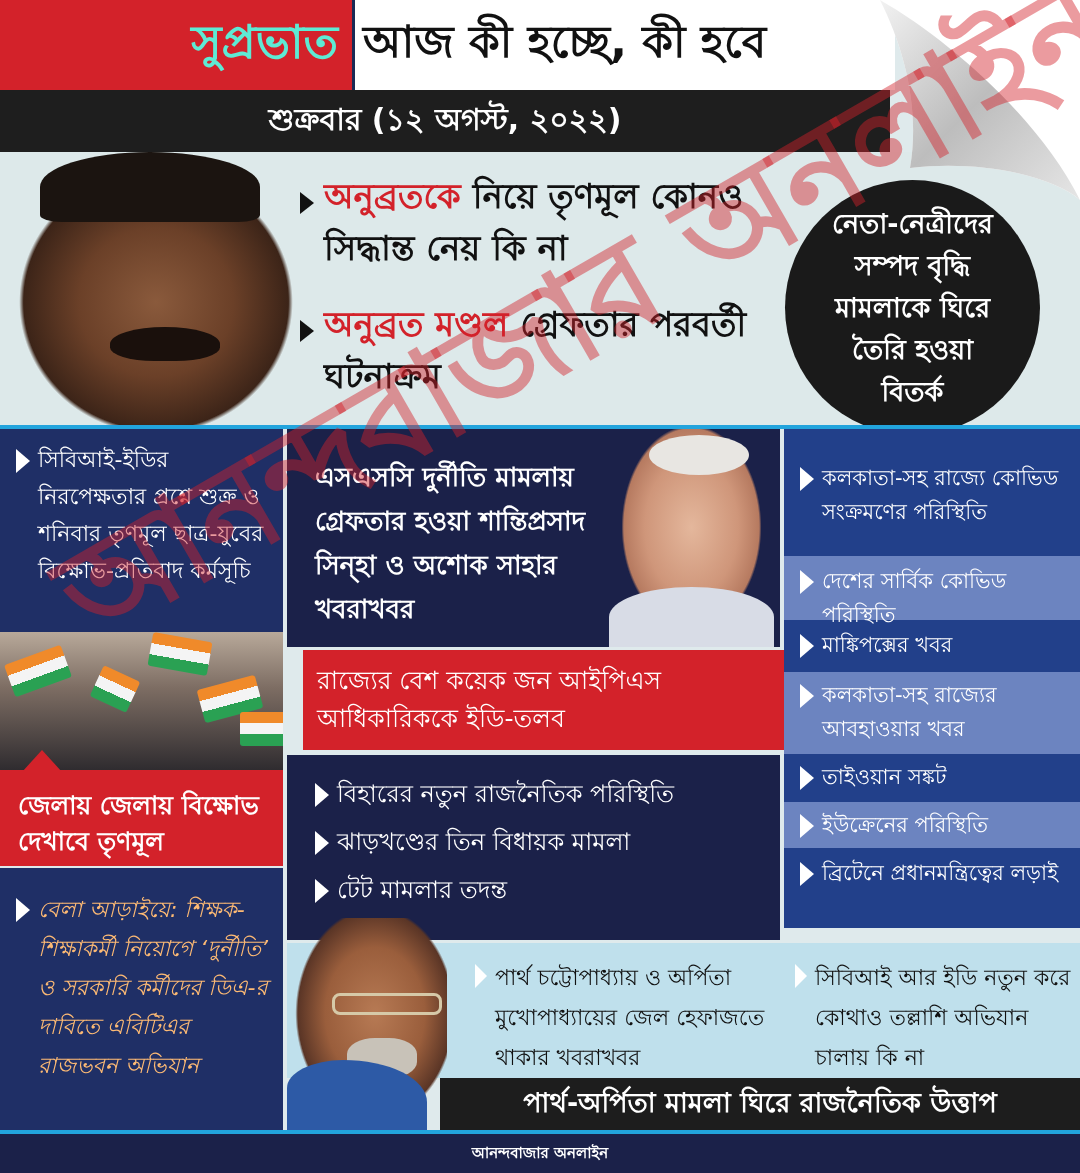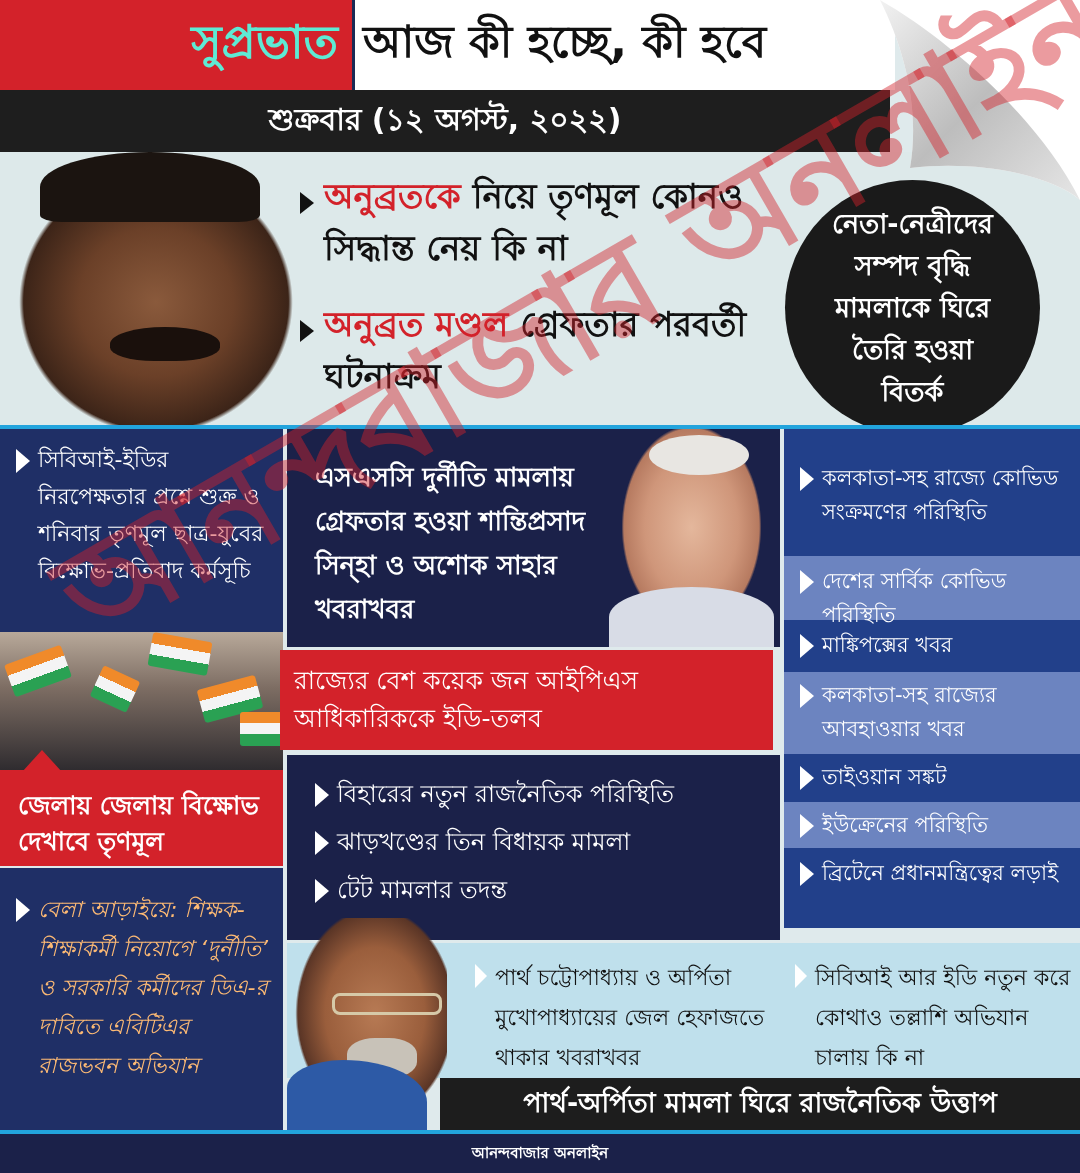--- a/index.html
+++ b/index.html
@@ -108,21 +108,21 @@
     background: #1b2149; padding: 26px 0 0 28px; overflow: hidden;
   }
   .mid-top .txt { font-size: 26px; font-weight: bold; line-height: 44px; width: 340px; color: #fff; }
   .old-man {
     position: absolute; right: 6px; top: 0; width: 165px; height: 218px;
     background: radial-gradient(ellipse at 50% 45%, #e4b79c 0%, #cf967a 40%, #b67a60 58%, #1b2149 60%);
   }
   .old-man .shirt { position: absolute; left: 0; bottom: 0; width: 165px; height: 60px; background: #d8dce6; border-radius: 50% 50% 0 0; }
   .old-man .hair { position: absolute; left: 40px; top: 6px; width: 100px; height: 40px; background: #e8e6e2; border-radius: 50%; }
   .mid-red {
-    left: 280px; top: 650px; width: 493px; height: 100px;
+    left: 303px; top: 650px; width: 493px; height: 100px;
     background: #d3222a; padding: 12px 0 0 14px;
   }
   .mid-red .txt { font-size: 25px; line-height: 38px; color: #fff; }
   .mid-list {
     left: 287px; top: 755px; width: 493px; height: 185px;
     background: #1b2149; padding: 20px 0 0 28px;
   }
   .mid-list .row { display: flex; margin-bottom: 10px; }
   .mid-list .txt { font-size: 24px; line-height: 38px; color: #fff; }
 

